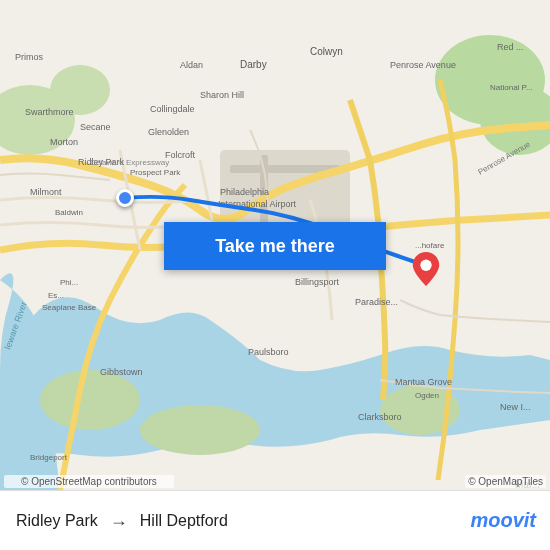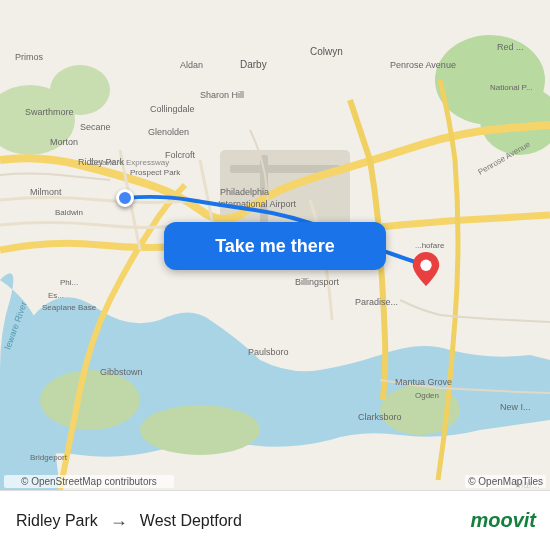--- a/index.html
+++ b/index.html
@@ -29,21 +29,21 @@
     
     #take-me-there-btn {
       position: absolute;
       top: 222px;
       left: 164px;
       width: 222px;
       height: 48px;
       background: #1a73e8;
       color: white;
       border: none;
-      border-radius: 12px;
+      border-radius: 0;
       font-size: 18px;
       font-weight: bold;
       cursor: pointer;
       display: flex;
       align-items: center;
       justify-content: center;
       box-shadow: 0 2px 8px rgba(0,0,0,0.3);
       z-index: 10;
     }
 
@@ -131,21 +131,21 @@
     #moovit-logo {
       position: absolute;
       right: 14px;
       display: flex;
       align-items: center;
       font-size: 20px;
       font-weight: bold;
     }
 
     #moovit-text {
-      color: #15803d;
+      color: #3b82f6;
       font-style: italic;
     }
 
     
     #omt-logo {
       position: absolute;
       bottom: 2px;
       right: 4px;
       z-index: 20;
       background: rgba(255,255,255,0.7);
@@ -271,18 +271,18 @@
   </div>
   <div id="omt-logo">
     <span>© OpenMapTiles</span>
   </div>
 
 </div>
 
 <div id="bottom-bar">
   <span id="origin-label">Ridley Park</span>
   <span id="arrow-icon">→</span>
-  <span id="dest-label">West Deptford</span>
+  <span id="dest-label">Hill Deptford</span>
 
   <div id="moovit-logo">
     <span id="moovit-text">moovit</span>
   </div>
 </div>
 
 </body></html>

